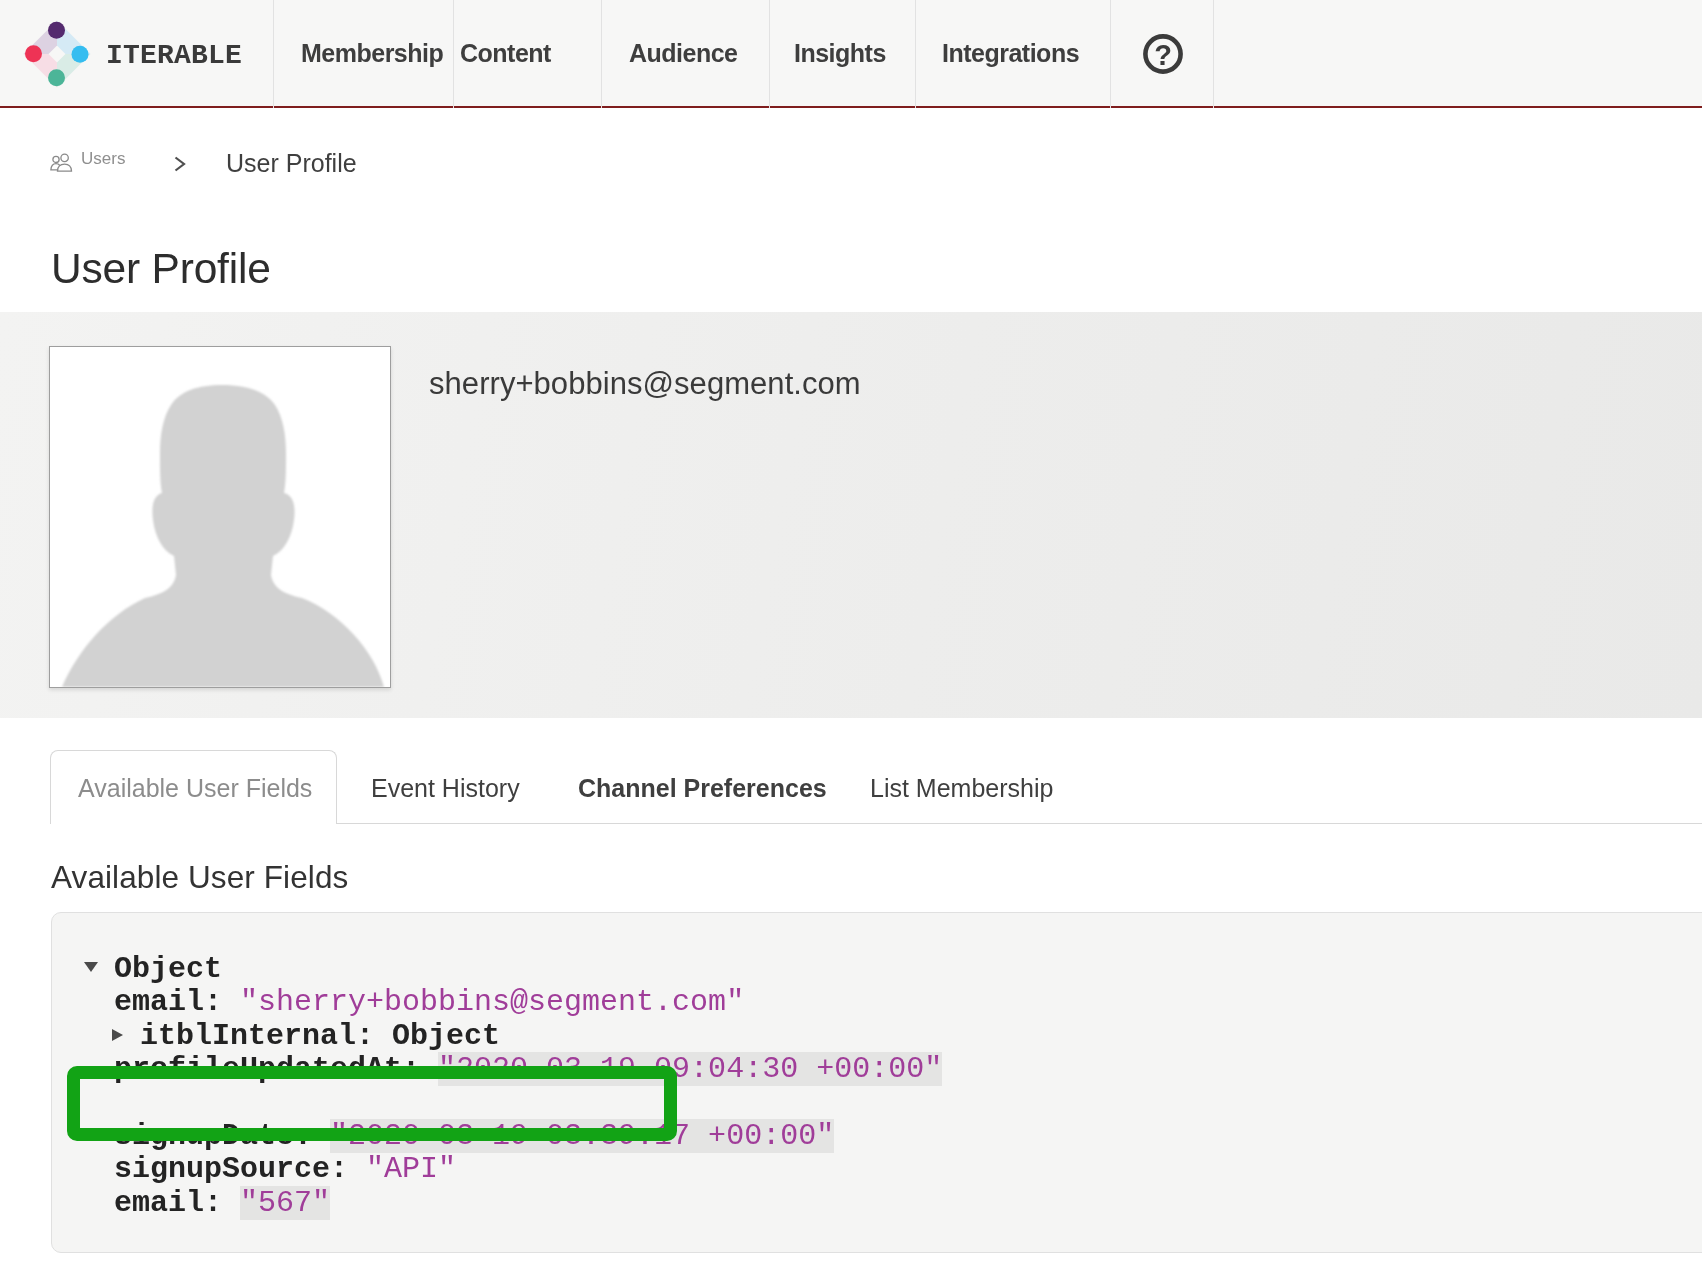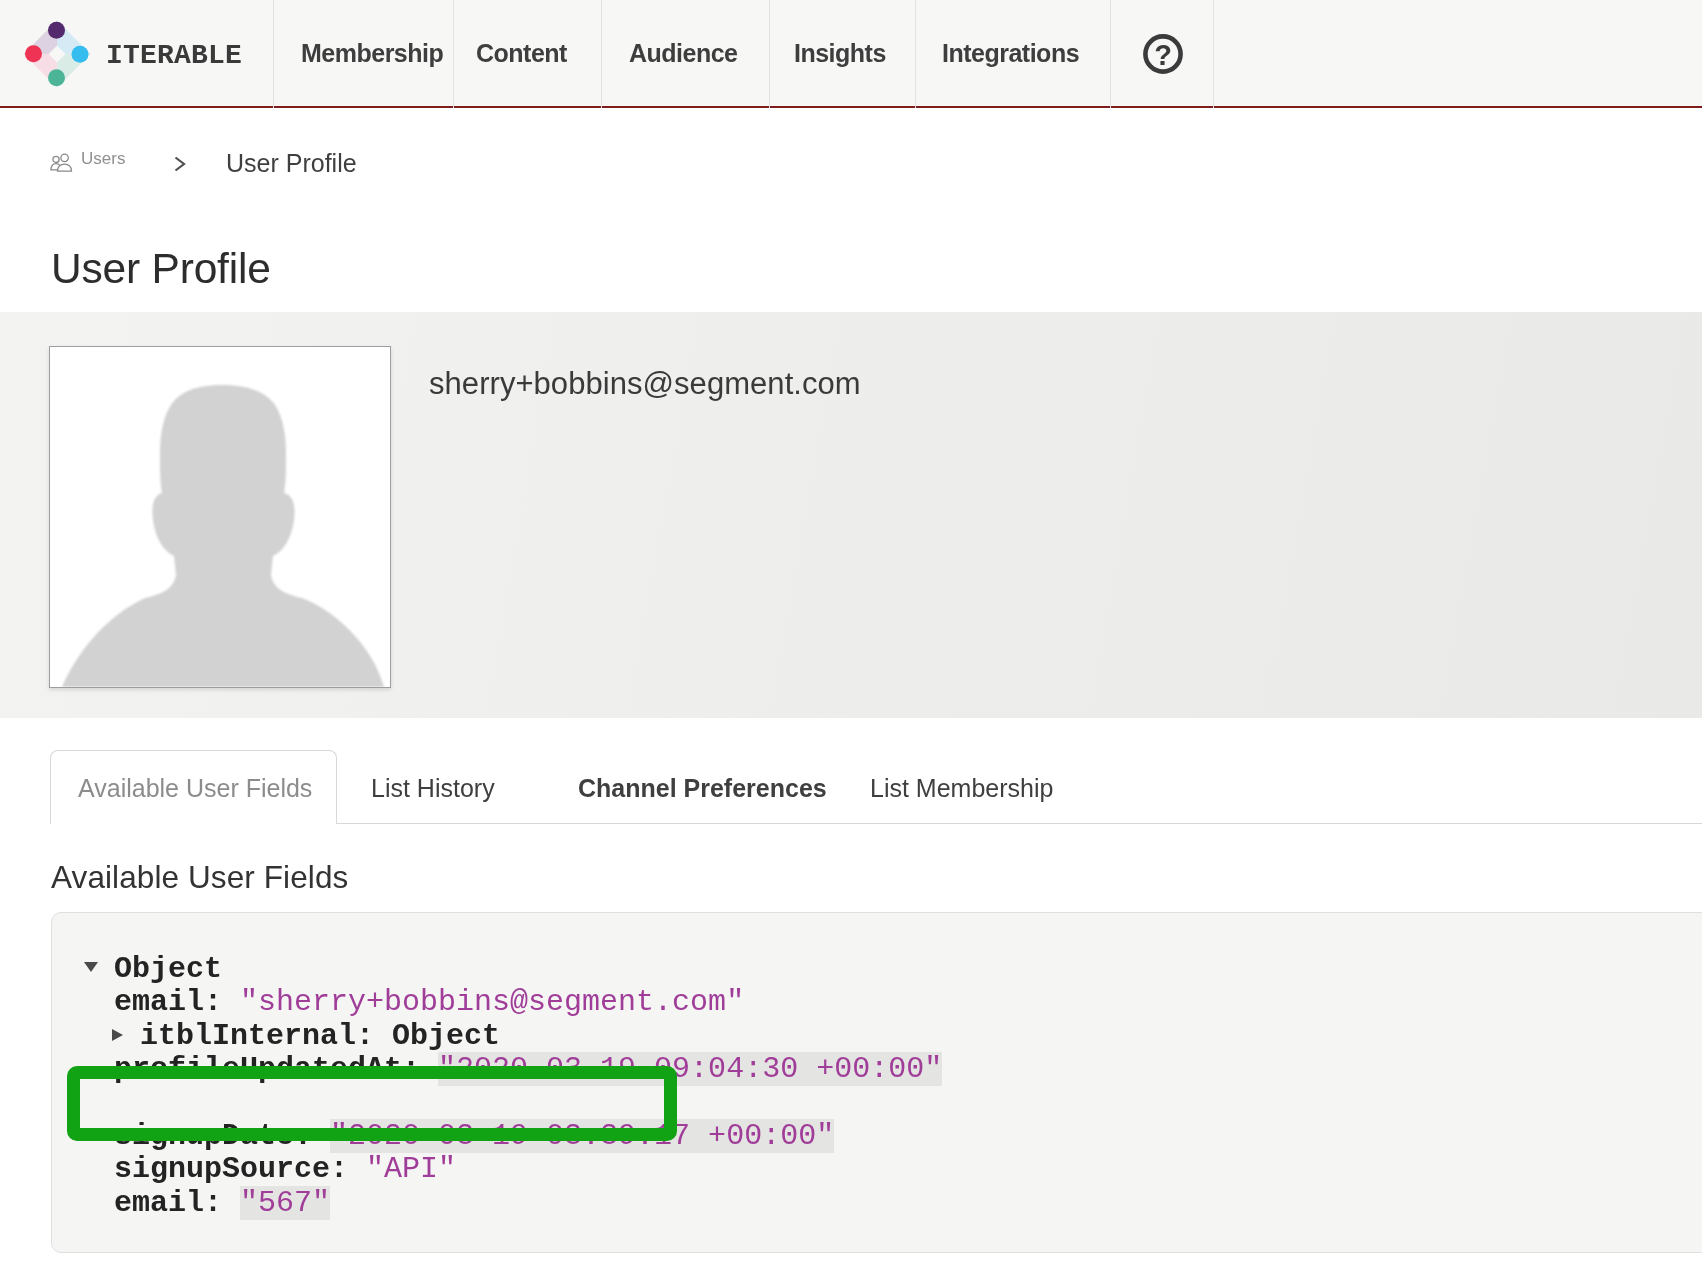--- a/index.html
+++ b/index.html
@@ -80,21 +80,21 @@
       <polygon points="73.5,40 40,73.5 40,48.5 48.5,40" fill="#d9ece6"></polygon>
       <polygon points="6.5,40 40,73.5 40,48.5 31.5,40" fill="#f7dde5"></polygon>
       <circle cx="39.5" cy="16.2" r="8.5" fill="#542a6e"></circle>
       <circle cx="16.5" cy="39.8" r="8.5" fill="#ee3355"></circle>
       <circle cx="63" cy="40.2" r="8.5" fill="#35bdf0"></circle>
       <circle cx="39.5" cy="63.8" r="8.5" fill="#4cb598"></circle>
     </svg>
     <div id="logotext">ITERABLE</div>
 
     <div class="navitem" style="left:301px">Membership</div>
-    <div class="navitem" style="left:476px">Content</div>
+    <div class="navitem" style="left:460px">Content</div>
     <div class="navitem" style="left:629px">Audience</div>
     <div class="navitem" style="left:794px">Insights</div>
     <div class="navitem" style="left:942px">Integrations</div>
 
     <svg class="abs" style="left:1141px; top:32px;" width="44" height="44" viewBox="0 0 44 44">
       <circle cx="22" cy="22" r="17.6" fill="none" stroke="#3b3b3b" stroke-width="4.6"></circle>
       <text x="22" y="32.5" font-family="Liberation Sans" font-size="29" font-weight="bold" fill="#3b3b3b" text-anchor="middle">?</text>
     </svg>
   </div>
 
@@ -129,21 +129,21 @@
                  C110 136 110 124 110 106 C110 88 113 70 121 58
                  C130 44 148 38 172 38 Z" fill="#d2d2d2" filter="url(#soft)"></path>
       </svg>
     </div>
     <div id="email">sherry+bobbins@segment.com</div>
   </div>
 
   <div id="tabline"></div>
   <div id="activetab"></div>
   <div class="tablbl" style="left:78px; color:#8c8c8c;">Available User Fields</div>
-  <div class="tablbl" style="left:371px;">List History</div>
+  <div class="tablbl" style="left:371px;">Event History</div>
   <div class="tablbl" style="left:578px;font-weight:bold;">Channel Preferences</div>
   <div class="tablbl" style="left:870px;">List Membership</div>
 
   <div id="sechead">Available User Fields</div>
 
   <div id="codebox"></div>
   <div class="cl" style="top:953px;"><b>Object</b></div>
   <div class="cl" style="top:986.4px;"><b>email:</b> <span class="s">"sherry+bobbins@segment.com"</span></div>
   <div class="cl" style="left:140px; top:1019.8px;"><b>itblInternal:</b> <b>Object</b></div>
   <div class="cl" style="top:1053.2px;"><b>profileUpdatedAt:</b> <span class="s hl">"2020-03-19 09:04:30 +00:00"</span></div>

